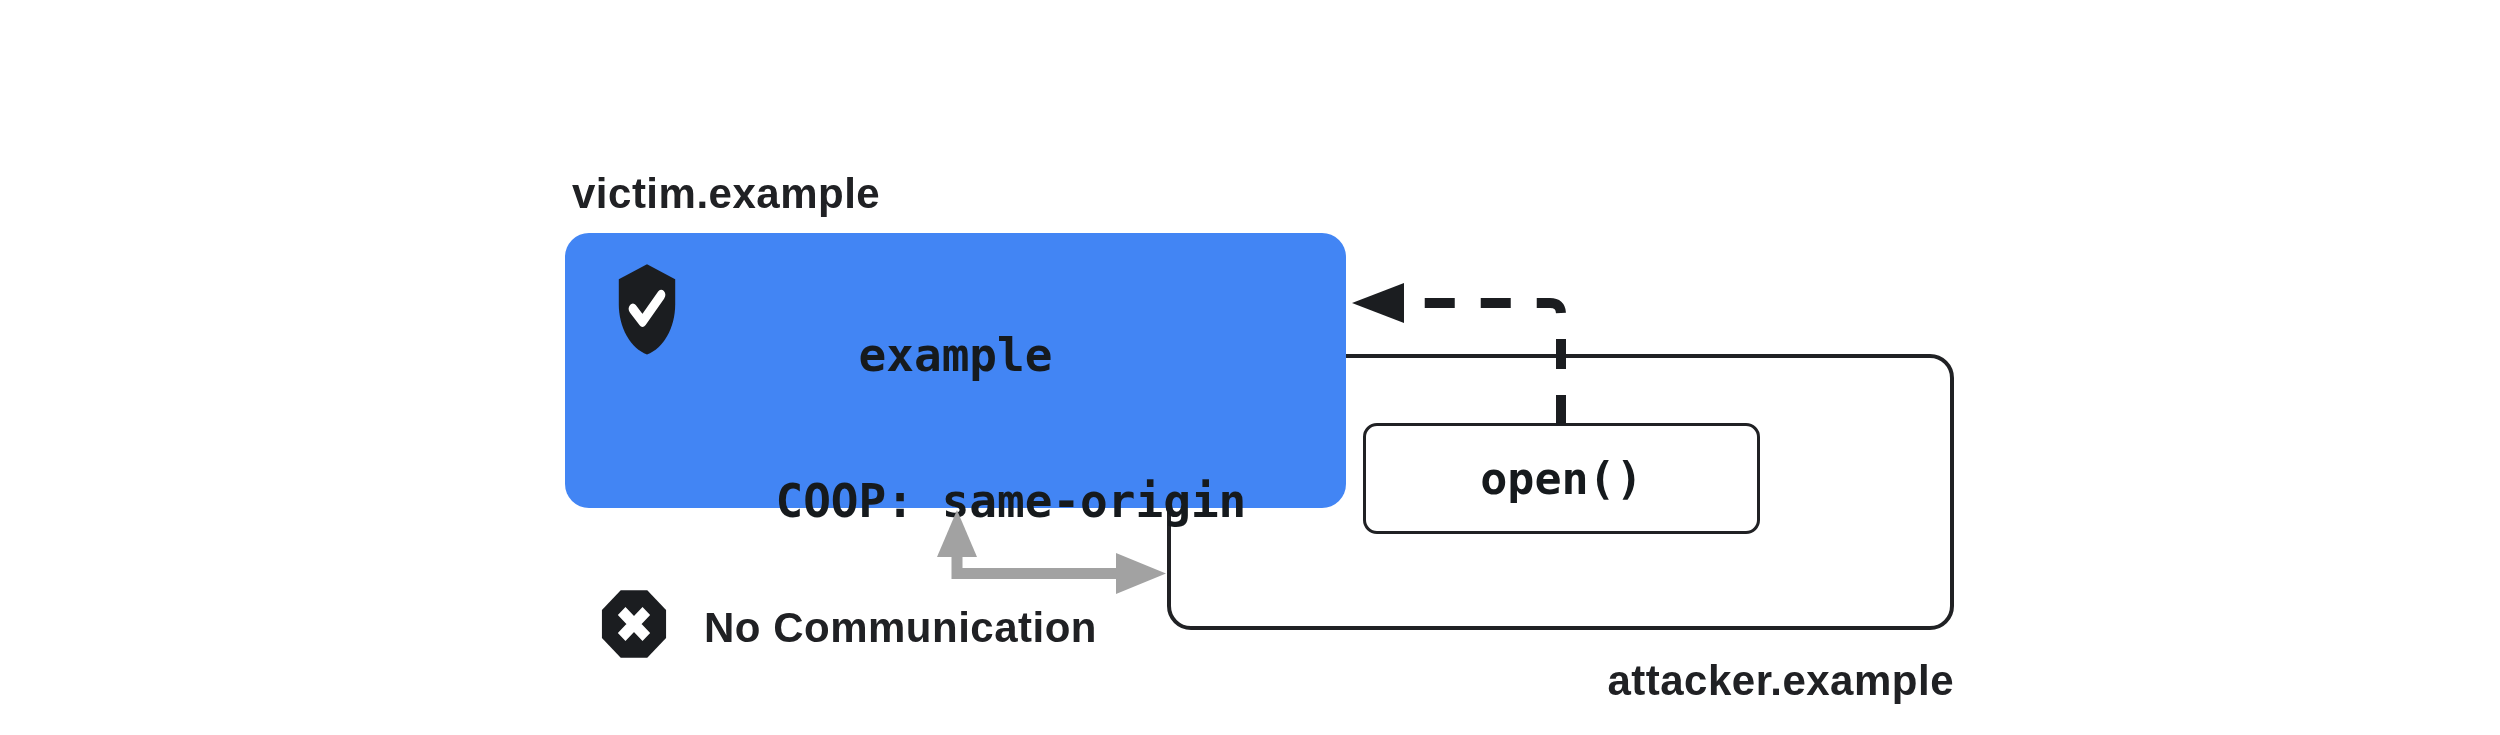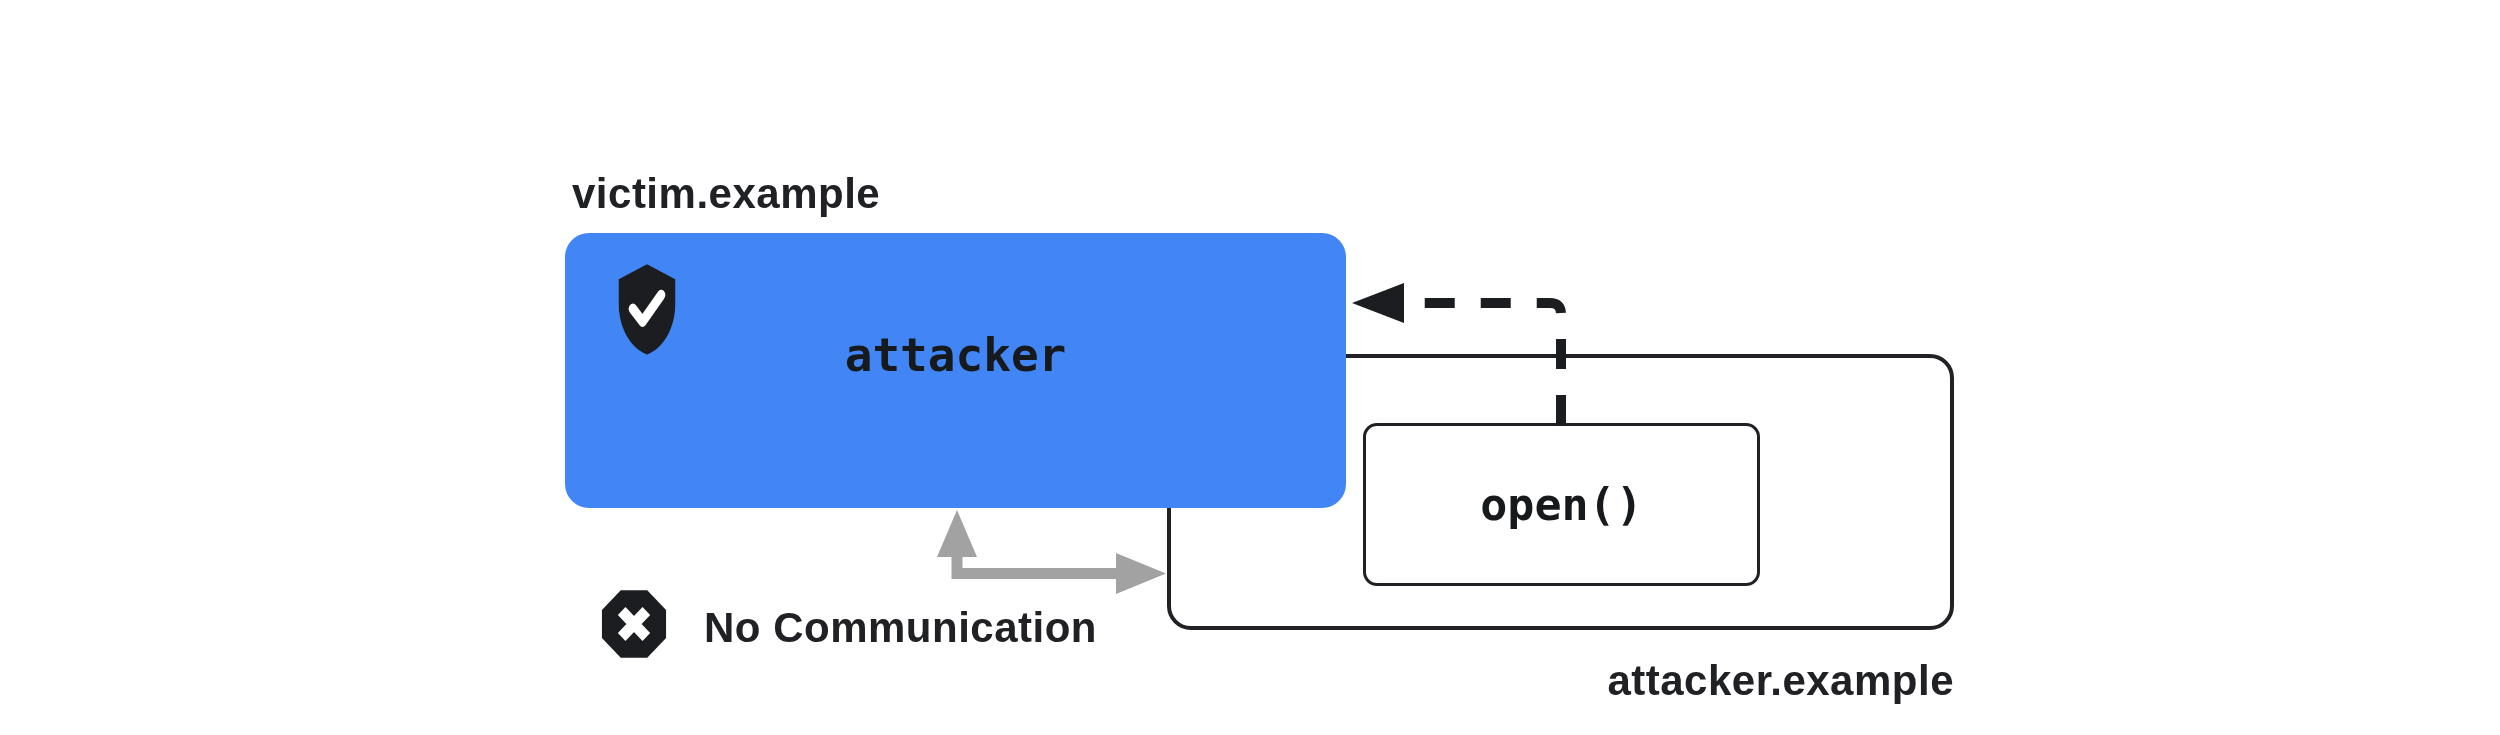--- a/index.html
+++ b/index.html
@@ -67,21 +67,21 @@
     background: #ffffff;
     box-sizing: border-box;
     z-index: 1;
   }
 
   
   .open-box {
     left: 1363px;
     top: 423px;
     width: 397px;
-    height: 163px;
+    height: 111px;
     border: 3px solid var(--ink, #202124);
     border-radius: 14px;
     background: #ffffff;
     box-sizing: border-box;
     z-index: 3;
     display: flex;
     align-items: center;
     justify-content: center;
     font-family: "DejaVu Sans Mono", "Liberation Mono", monospace;
     font-weight: 700;
@@ -117,21 +117,22 @@
 
 <div class="abs attacker-box"></div>
 
 <div class="abs victim-box">
   <span class="shield">
     <svg viewBox="0 0 24 24" width="72" height="95" preserveAspectRatio="none">
       <path d="M12 0.8 L21.4 4.6 V11 C21.4 16.9 17.4 22.2 12 23.6 C6.6 22.2 2.6 16.9 2.6 11 V4.6 Z" fill="#1b1d20"></path>
       <path d="M7.3 12.1 L10.5 15.3 L16.7 8.6" fill="none" stroke="#ffffff" stroke-width="2.7" stroke-linecap="round" stroke-linejoin="round"></path>
     </svg>
   </span>
-  <div class="victim-text"><span>attacker</span><br>
+  <div class="victim-text"><span>example</span><br>
+    <span>COOP: same-origin</span>
   </div>
 </div>
 
 <div class="abs open-box">
   <span>open()</span>
 </div>
 
 <svg class="abs arrow-layer" viewBox="0 0 2500 735" width="2500" height="735">
 
   <g>

